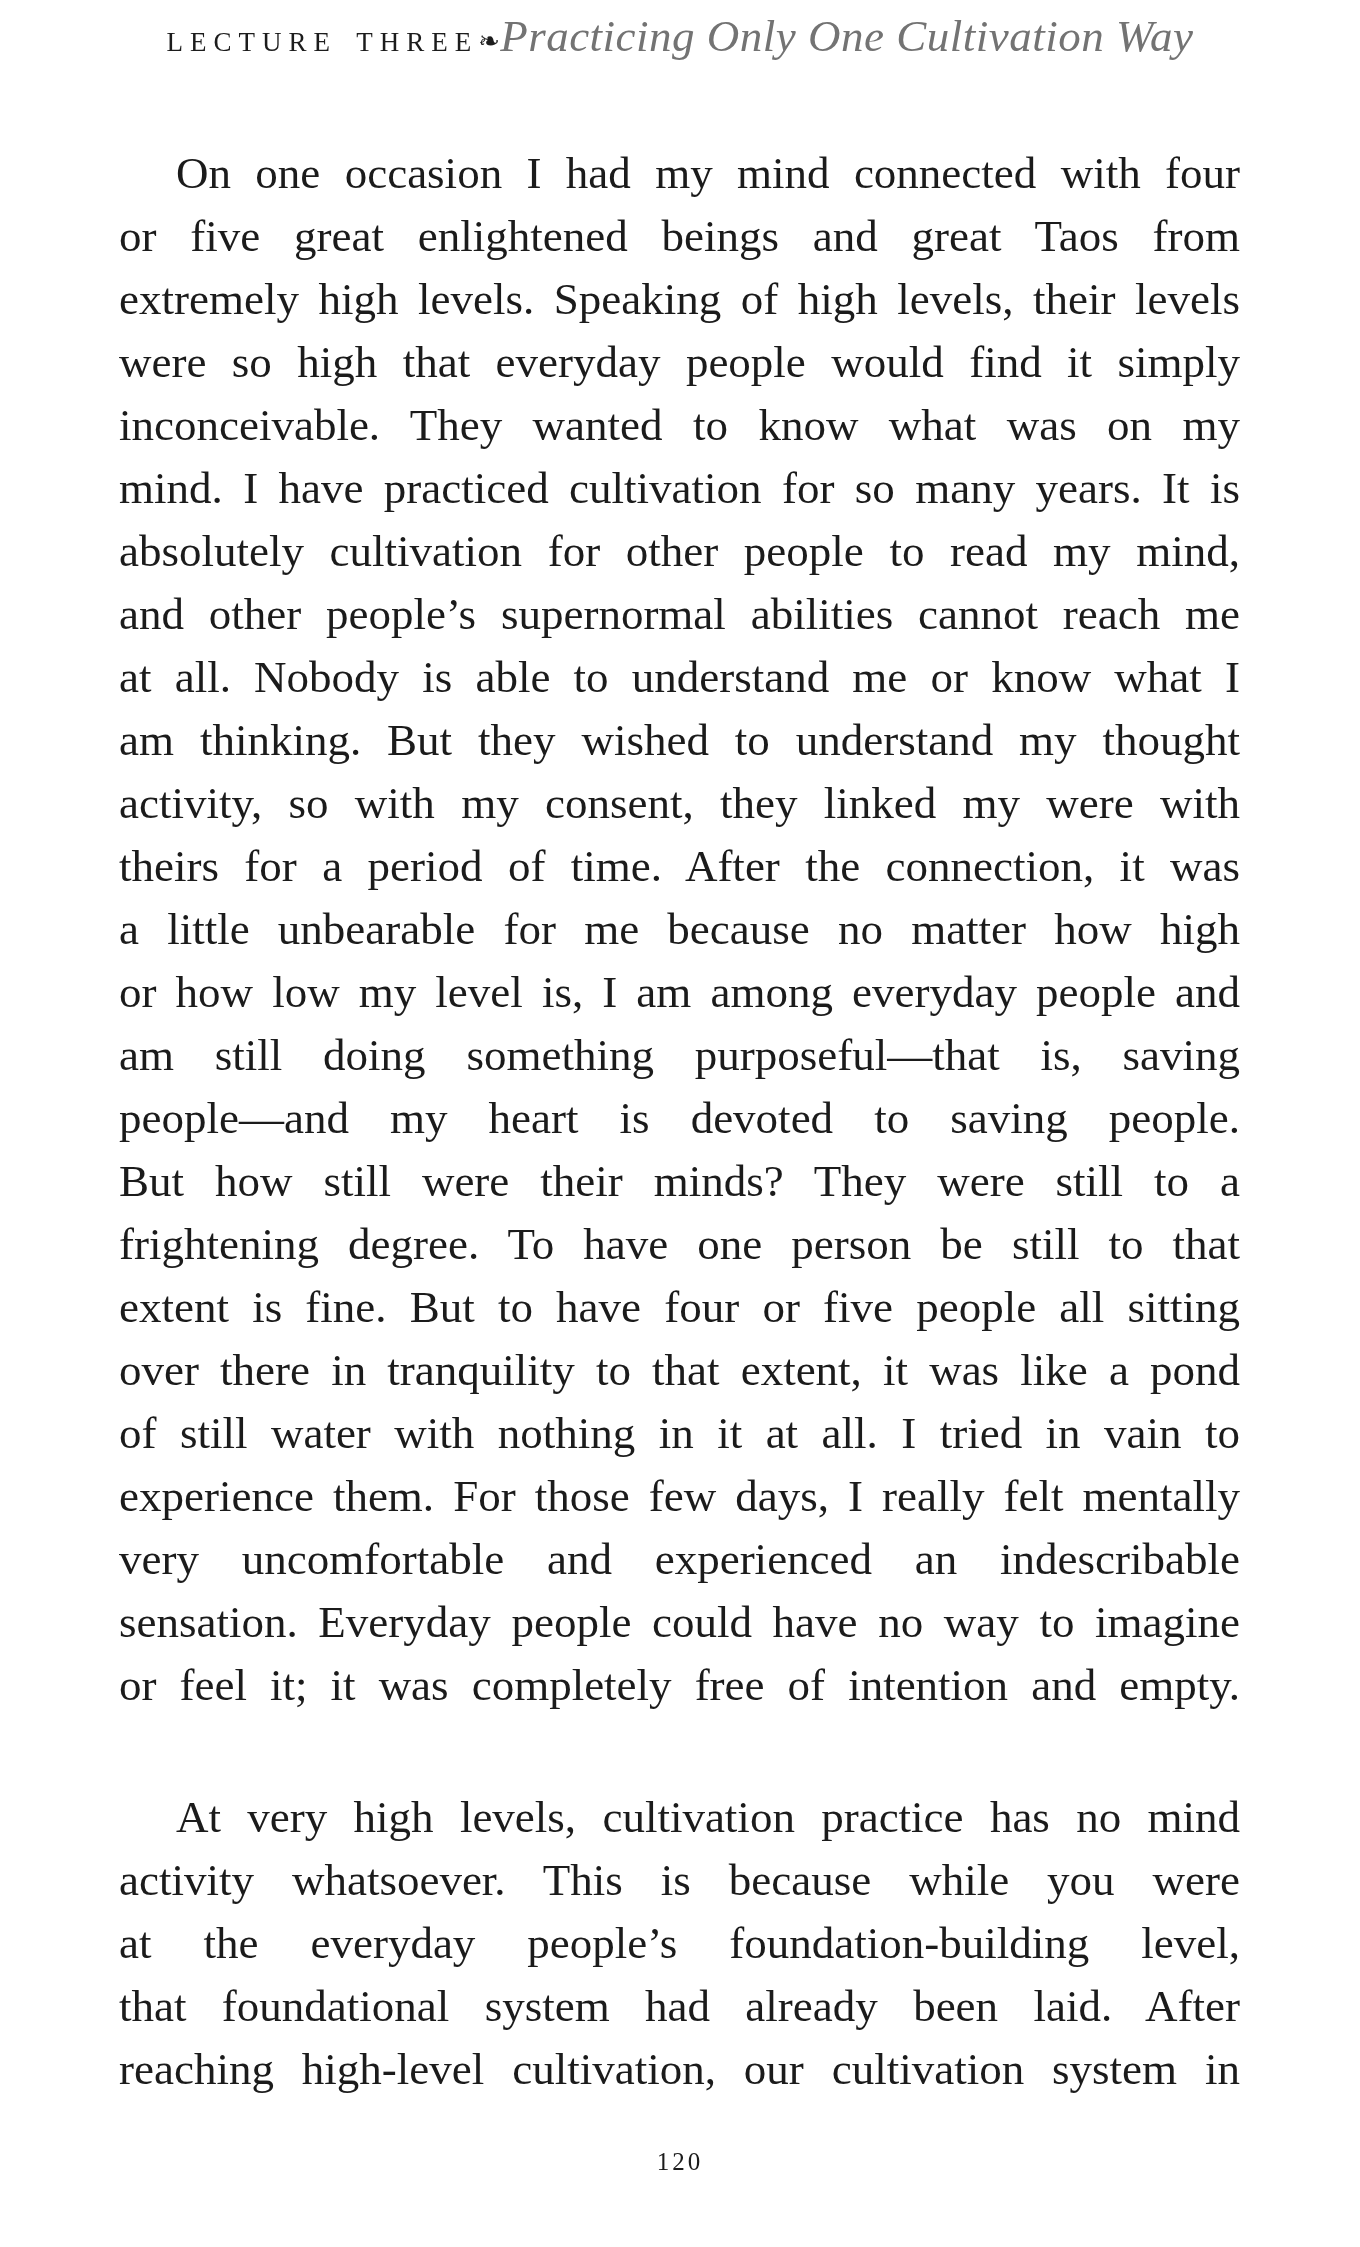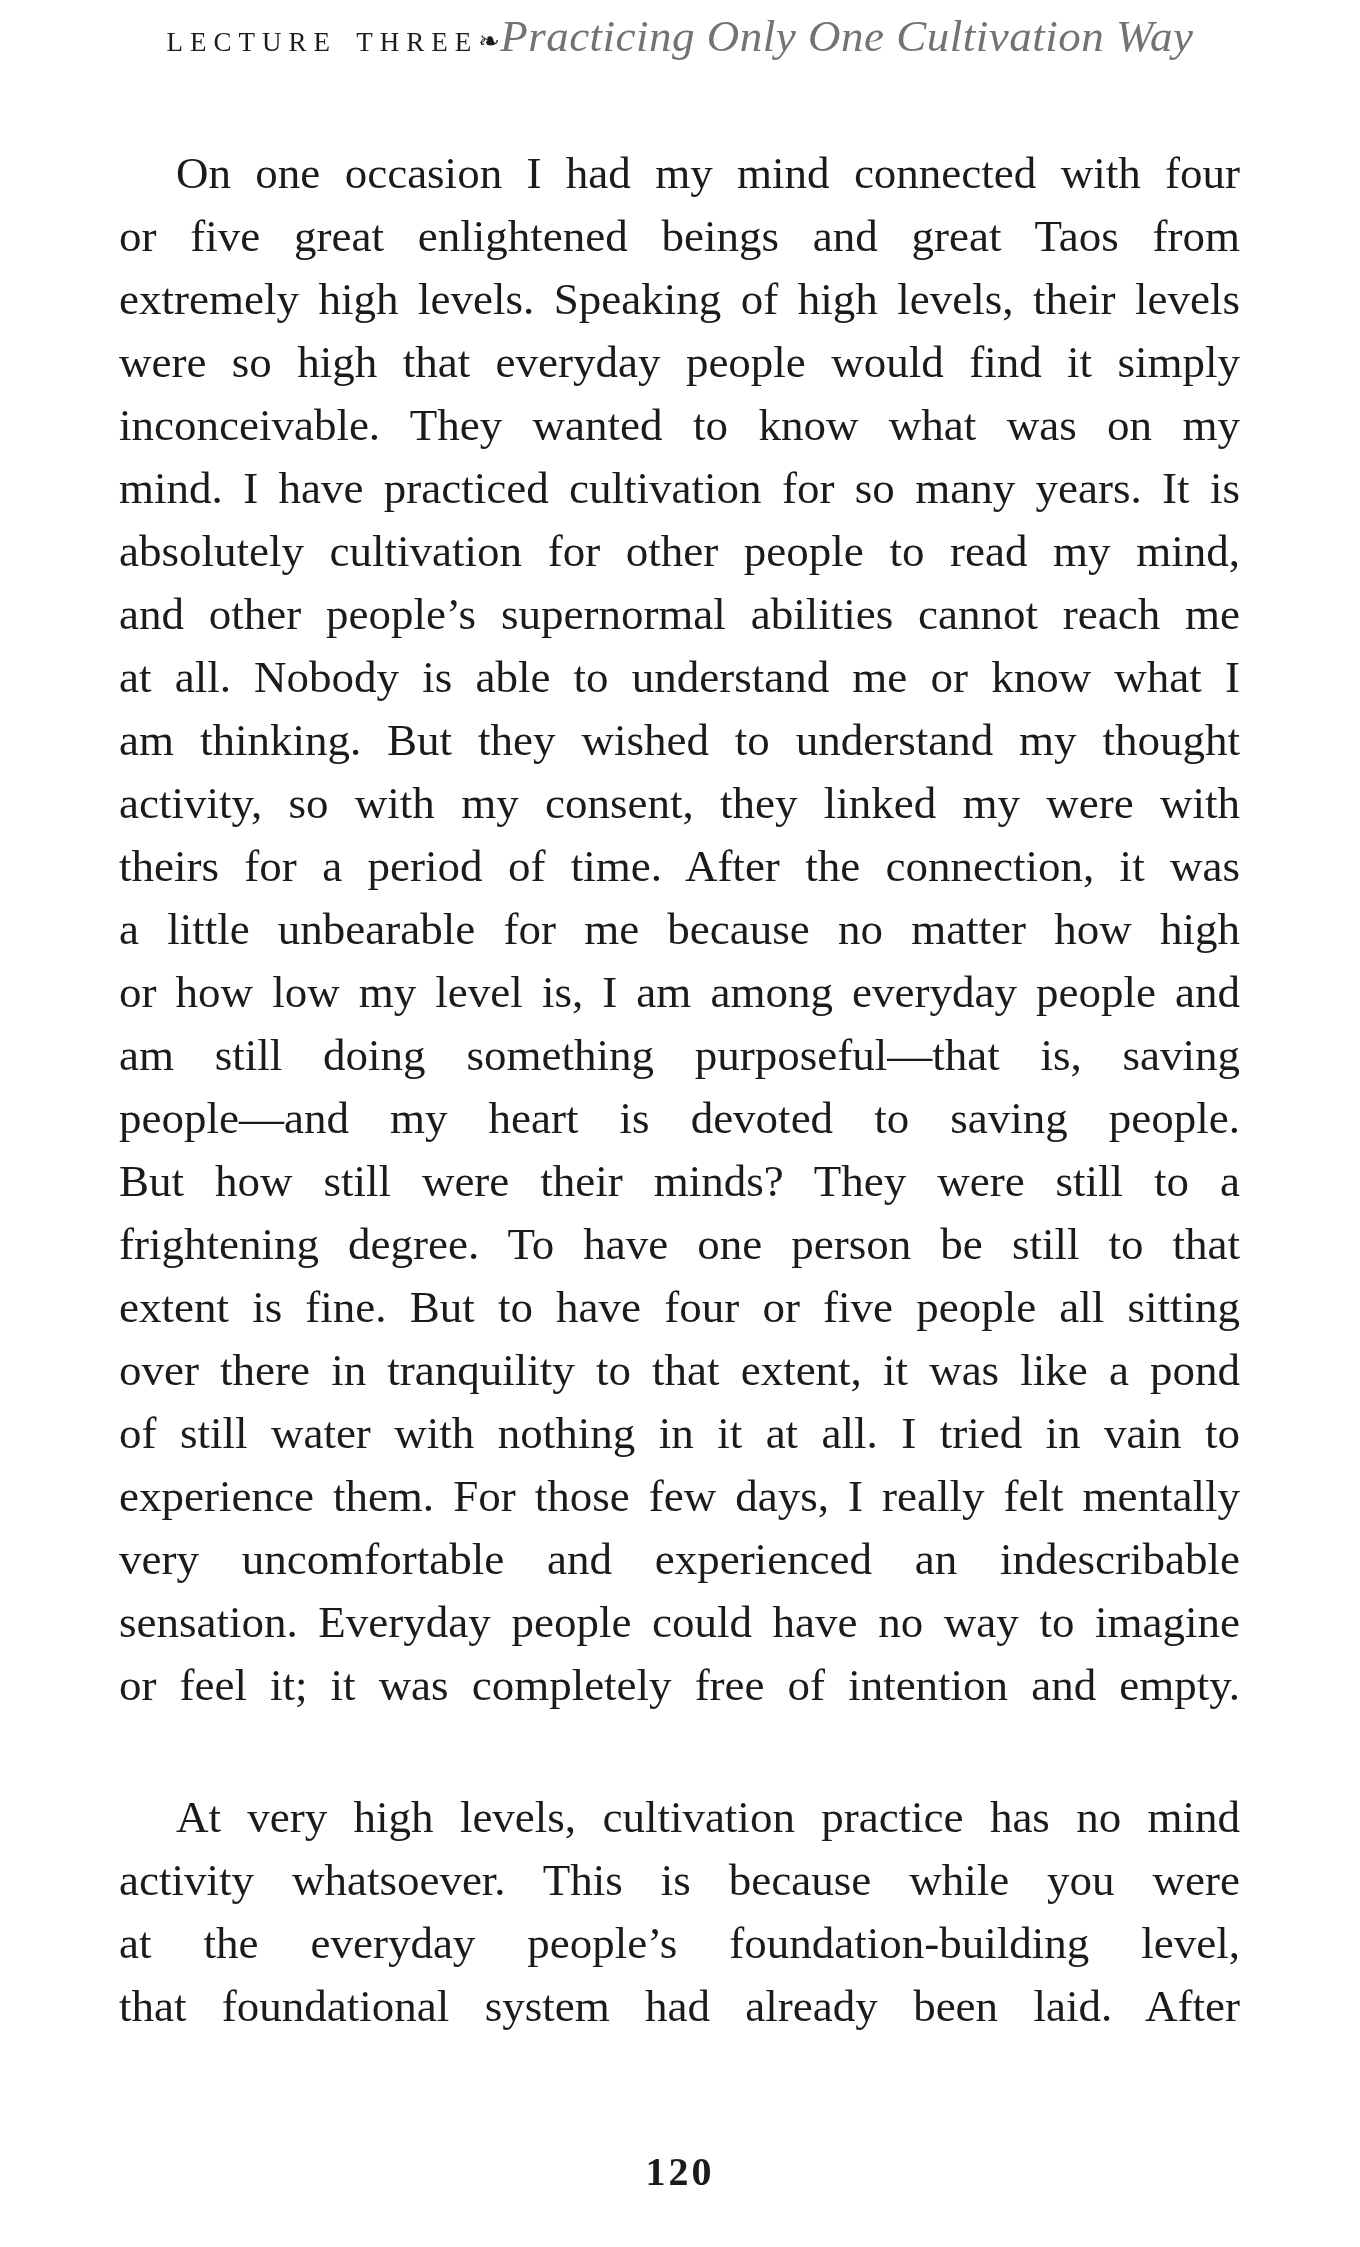--- a/index.html
+++ b/index.html
@@ -69,24 +69,23 @@
   }
   
   .page-footer {
     position: absolute;
     top: 2148px;
     left: 0;
     width: 1360px;
     text-align: center;
   }
   .page-number {
-    font-size: 40px;
+    font-size: 25px;
     letter-spacing: 3px;
     color: #1b1b1b;
-    font-weight: bold;
   }
 </style>
 </head>
 <body>
 
 <div class="page">
 
   <header class="running-header">
     <span class="lecture-label">LECTURE THREE</span>
     <span class="fleuron">❧</span>
@@ -119,20 +118,21 @@
         <div class="text-line">experience them. For those few days, I really felt mentally</div>
         <div class="text-line">very uncomfortable and experienced an indescribable</div>
         <div class="text-line">sensation. Everyday people could have no way to imagine</div>
         <div class="text-line">or feel it; it was completely free of intention and empty.</div>
       </div>
       <div class="paragraph">
         <div class="text-line first-line">At very high levels, cultivation practice has no mind</div>
         <div class="text-line">activity whatsoever. This is because while you were</div>
         <div class="text-line">at the everyday people’s foundation-building level,</div>
         <div class="text-line">that foundational system had already been laid. After</div>
+        <div class="text-line">reaching high-level cultivation, our cultivation system in</div>
       </div>
     </main>
 
   <footer class="page-footer">
     <span class="page-number">120</span>
   </footer>
 
 </div>
 
 </body></html>

